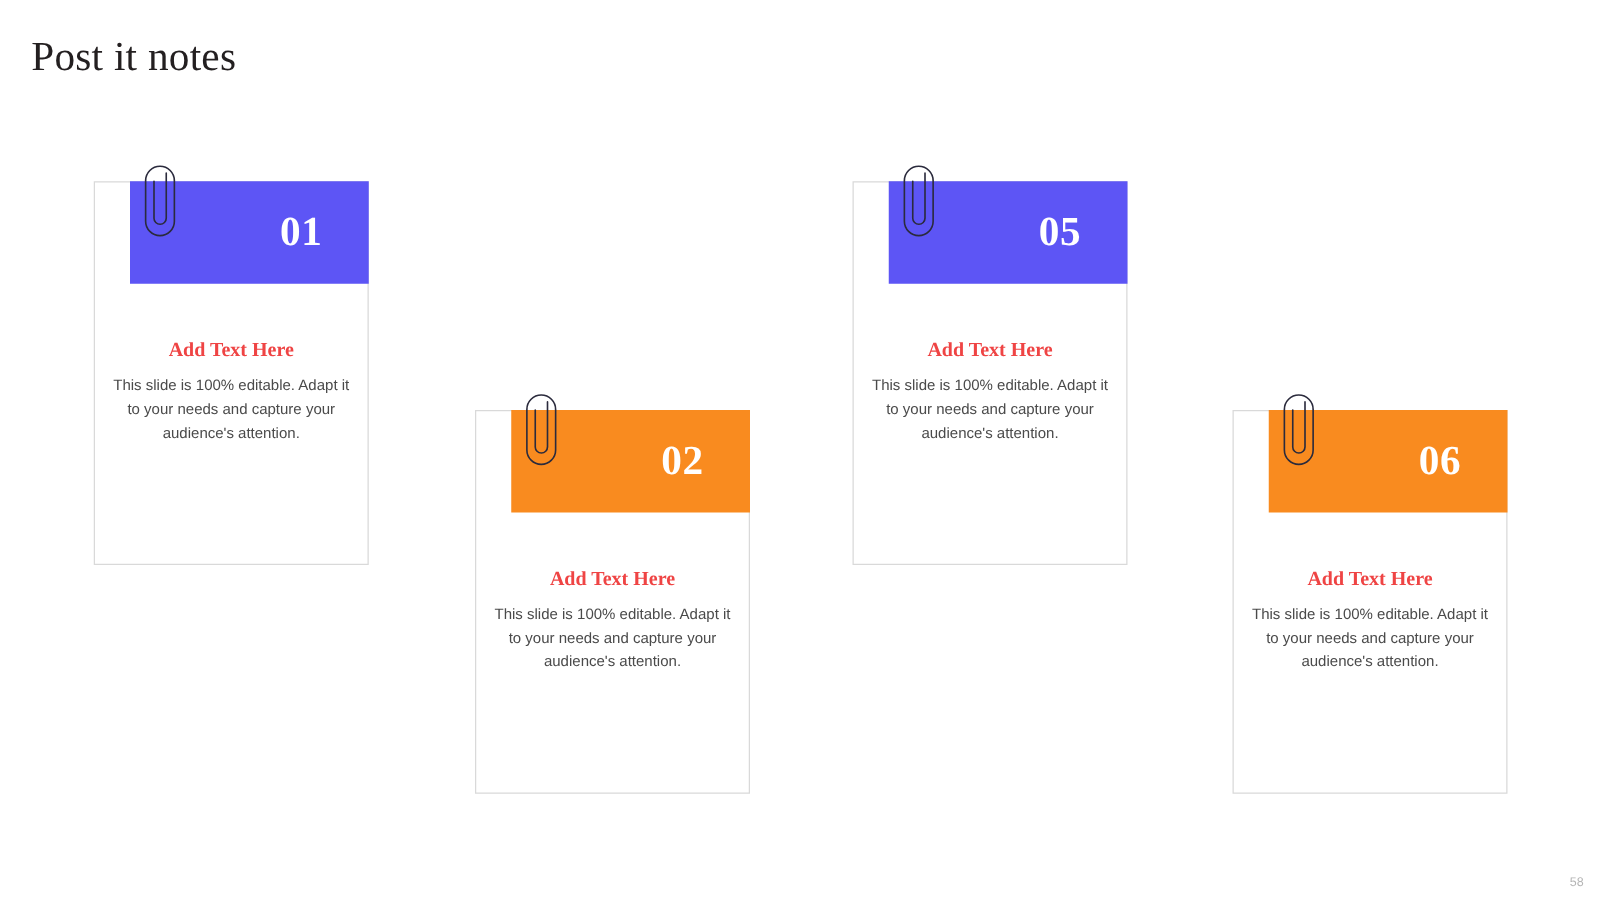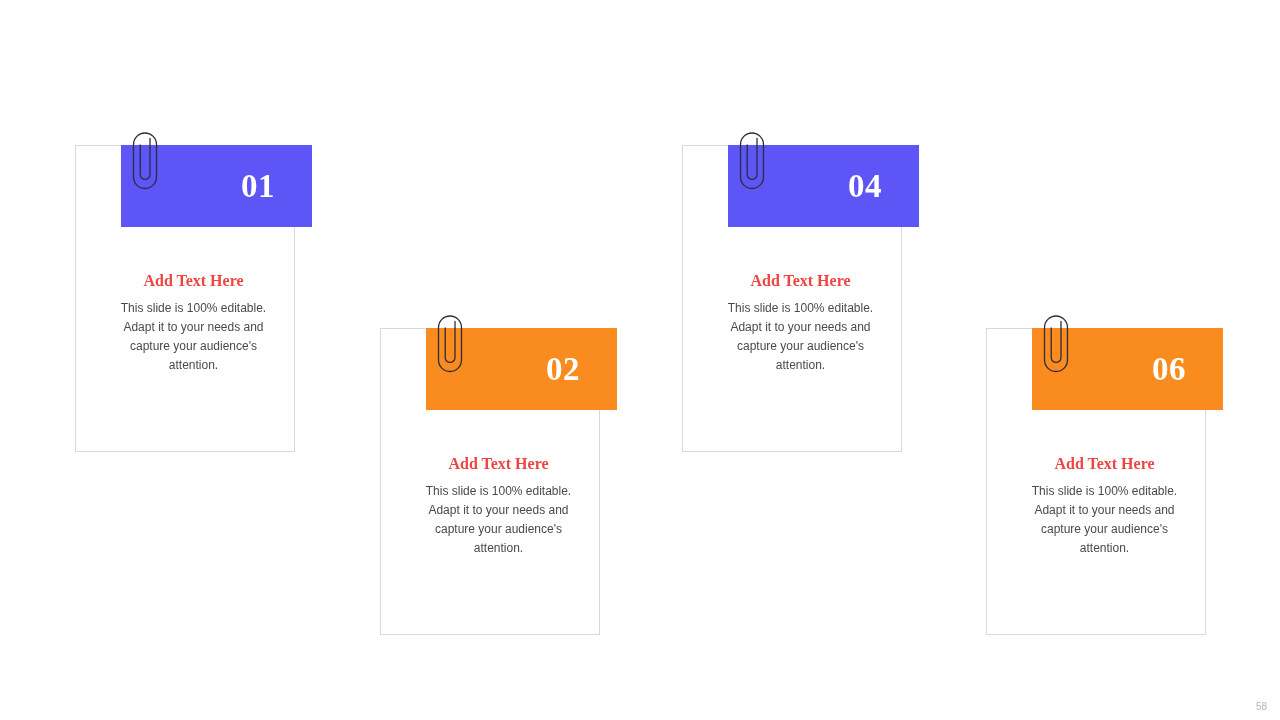--- a/index.html
+++ b/index.html
@@ -17,21 +17,20 @@
     font-size:33px; line-height:40px;
     font-weight:400; color:#231f20;
     letter-spacing:0.2px; white-space:nowrap;
   }
 
   .card {
     position:absolute;
     width:220px; height:307px;
     background:#ffffff;
     border:1px solid #d9d9d9;
-    padding-left:17px;
   }
   .card-inner { position:relative; width:100%; height:100%; }
 
   
   .card-band {
     position:absolute;
     left:28px; top:-1px;
     width:191px; height:82px;
     display:flex; align-items:center; justify-content:flex-end;
     overflow:visible;
@@ -84,20 +83,21 @@
     position:absolute; right:13px; bottom:8px;
     font-family:"Liberation Sans", sans-serif;
     font-size:10px; color:#b5b5b5;
   }
 </style>
 </head>
 <body>
 
 <div class="slide">
 
+  <div class="slide-title">Post it notes</div>
 
   <div class="card" style="left:75px; top:145px;">
     <div class="card-inner">
       <div class="card-band">
         <div class="card-band-fill band-purple"></div>
         <span class="clip">
           <svg viewBox="0 0 36 75" fill="none" xmlns="http://www.w3.org/2000/svg">
             <path d="M6.5 16.5 V49 a11.5 11.5 0 0 0 23 0 V16.5 a11.5 11.5 0 0 0 -23 0 Z" stroke="#2b2b3d" stroke-width="1.3" fill="none"></path>
             <path d="M13.2 17.0 V46.5 a4.9 4.9 0 0 0 9.8 0 V10.5" stroke="#2b2b3d" stroke-width="1.3" fill="none" stroke-linecap="round"></path>
           </svg>
@@ -133,21 +133,21 @@
   <div class="card" style="left:682px; top:145px;">
     <div class="card-inner">
       <div class="card-band">
         <div class="card-band-fill band-purple"></div>
         <span class="clip">
           <svg viewBox="0 0 36 75" fill="none" xmlns="http://www.w3.org/2000/svg">
             <path d="M6.5 16.5 V49 a11.5 11.5 0 0 0 23 0 V16.5 a11.5 11.5 0 0 0 -23 0 Z" stroke="#2b2b3d" stroke-width="1.3" fill="none"></path>
             <path d="M13.2 17.0 V46.5 a4.9 4.9 0 0 0 9.8 0 V10.5" stroke="#2b2b3d" stroke-width="1.3" fill="none" stroke-linecap="round"></path>
           </svg>
         </span>
-        <span class="card-number">04</span>
+        <span class="card-number">05</span>
       </div>
       <div class="card-body">
         <div class="card-heading">Add Text Here</div>
         <div class="card-text">This slide is 100% editable. Adapt it to your needs and capture your audience's attention.</div>
       </div>
     </div>
   </div>
 
   <div class="card" style="left:986px; top:328px;">
     <div class="card-inner">

